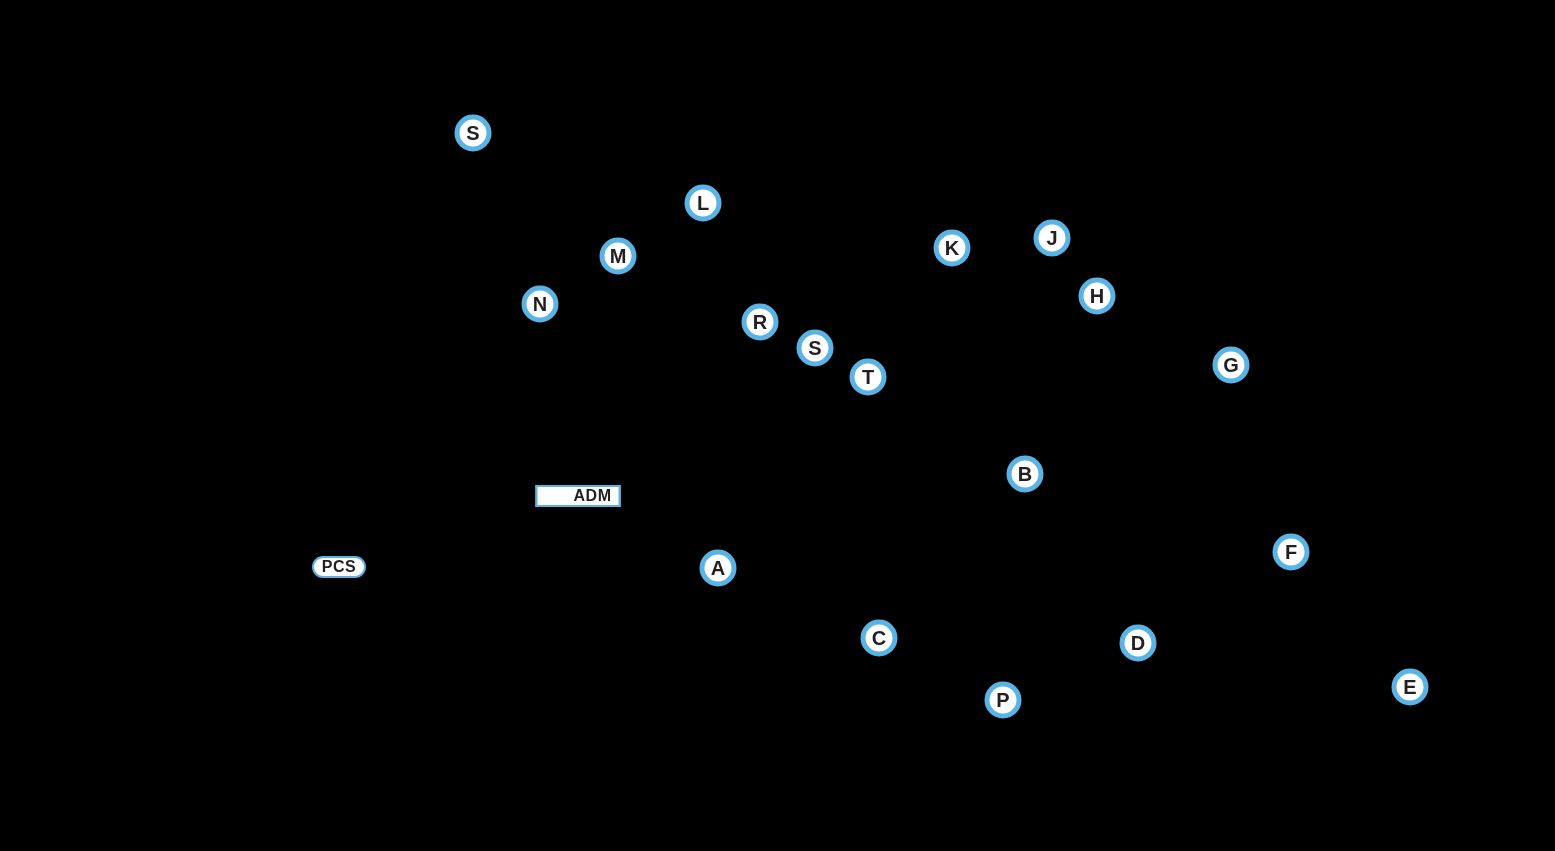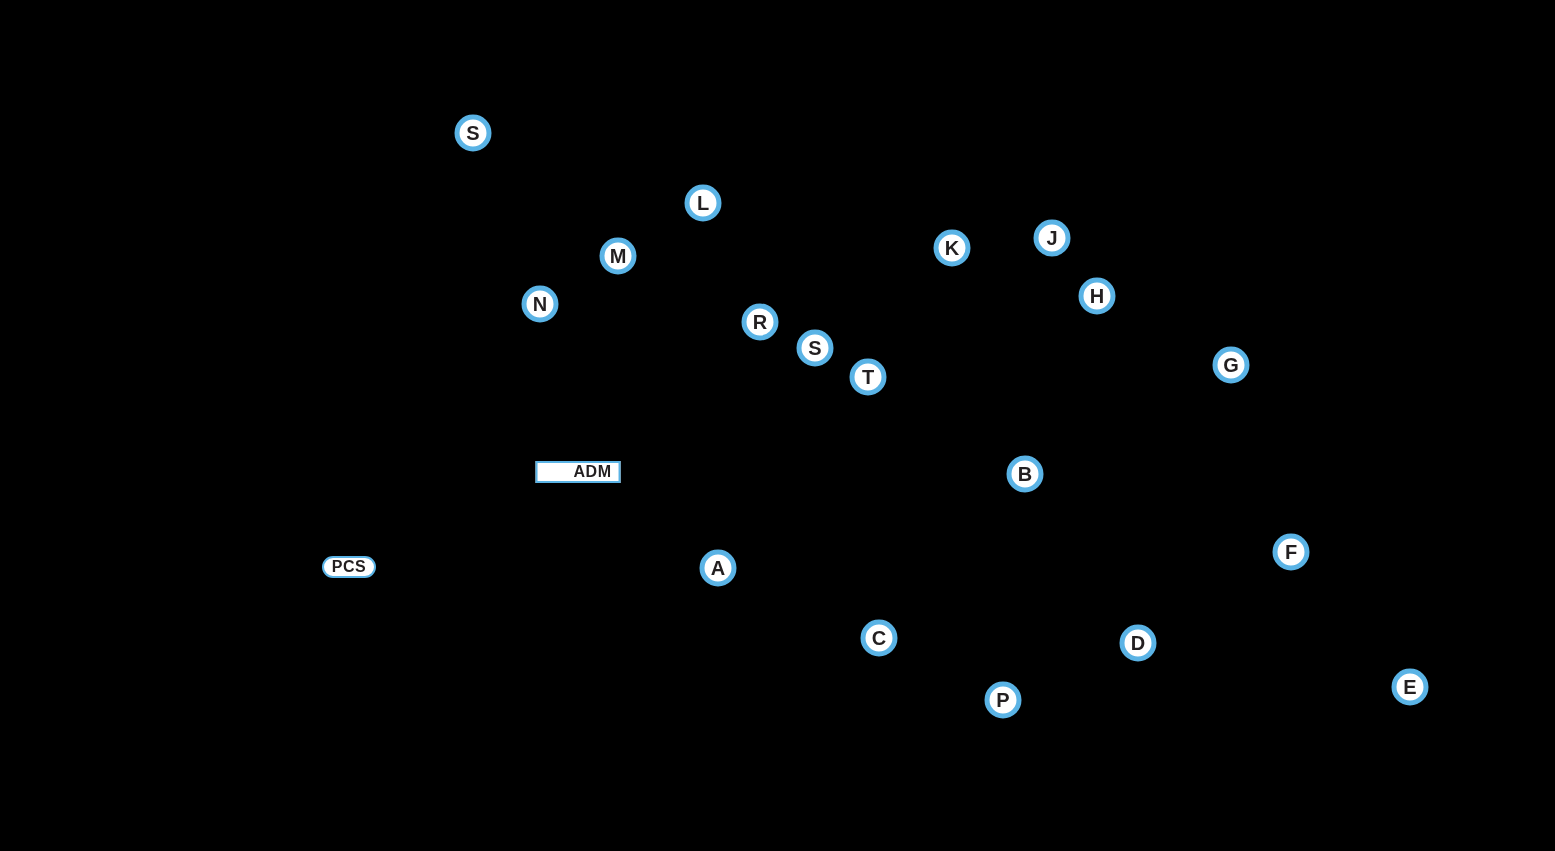--- a/index.html
+++ b/index.html
@@ -123,20 +123,20 @@
       </div>
       <div class="marker" style="left: 1138px; top: 643px;">
         <span class="marker-letter">D</span>
       </div>
       <div class="marker" style="left: 1003px; top: 700px;">
         <span class="marker-letter">P</span>
       </div>
       <div class="marker" style="left: 1410px; top: 687px;">
         <span class="marker-letter">E</span>
       </div>
-      <div class="box-label" style="left: 578px; top: 472px; padding-left: 36px;">
+      <div class="box-label" style="left: 578px; top: 496px; padding-left: 36px;">
         <span class="box-label-text">ADM</span>
       </div>
-      <div class="box-label" style="left: 349px; top: 567px; border-radius: 11px;">
+      <div class="box-label" style="left: 339px; top: 567px; border-radius: 11px;">
         <span class="box-label-text">PCS</span>
       </div>
     </div>
 </div>
 
 </body></html>

